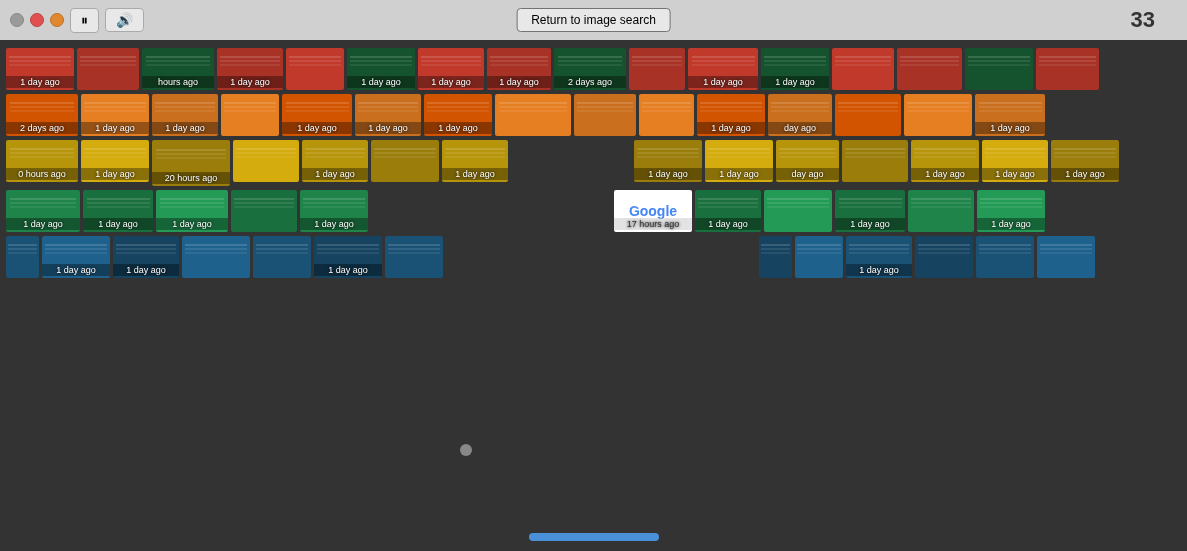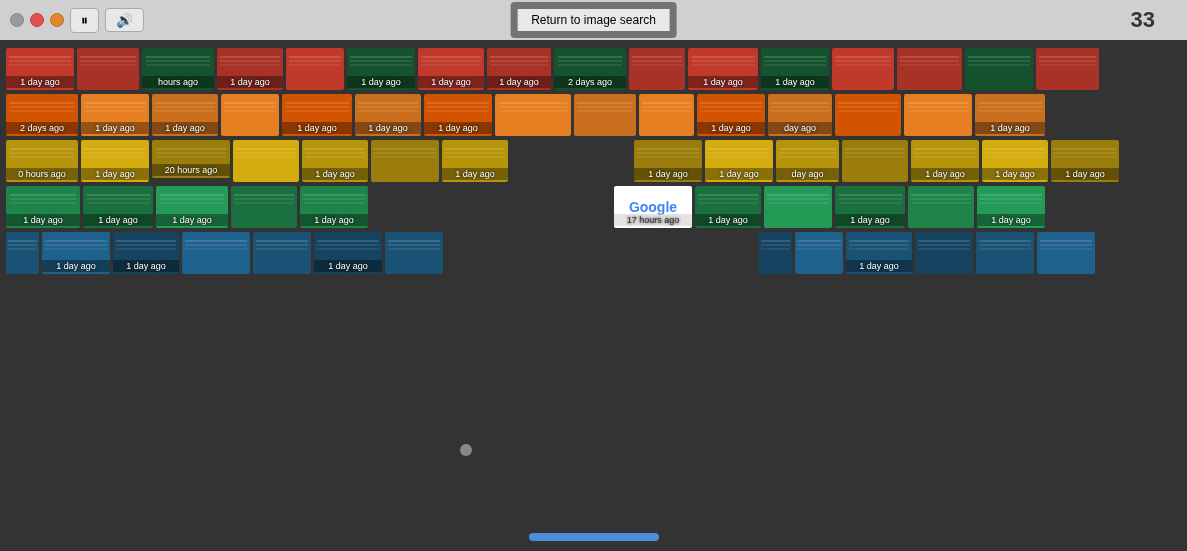--- a/index.html
+++ b/index.html
@@ -43,21 +43,21 @@
       display: flex;
       align-items: center;
       gap: 4px;
     }
 
     #return-btn {
       position: absolute;
       left: 50%;
       transform: translateX(-50%);
       background: #e8e8e8;
-      border: 7px solid #737373;
+      border: 1px solid #737373;
       border-radius: 4px;
       padding: 4px 14px;
       font-size: 12px;
       cursor: pointer;
     }
 
     #page-number {
       position: absolute;
       right: 32px;
       font-size: 22px;
@@ -266,21 +266,21 @@
       </div>
   </div>
 
   <div class="thumbnail-row row-yellow">
     <div class="thumb" style="width:72px;height:42px">
         <span class="thumb-label">0 hours ago</span>
       </div>
     <div class="thumb" style="width:68px;height:42px">
         <span class="thumb-label">1 day ago</span>
       </div>
-    <div class="thumb" style="width:78px;height:38px">
+    <div class="thumb" style="width:78px;height:46px">
         <span class="thumb-label">20 hours ago</span>
       </div>
     <div class="thumb" style="width:66px;height:42px"></div>
     <div class="thumb" style="width:66px;height:42px">
         <span class="thumb-label">1 day ago</span>
       </div>
     <div class="thumb" style="width:68px;height:42px"></div>
     <div class="thumb" style="width:66px;height:42px">
         <span class="thumb-label">1 day ago</span>
       </div>

